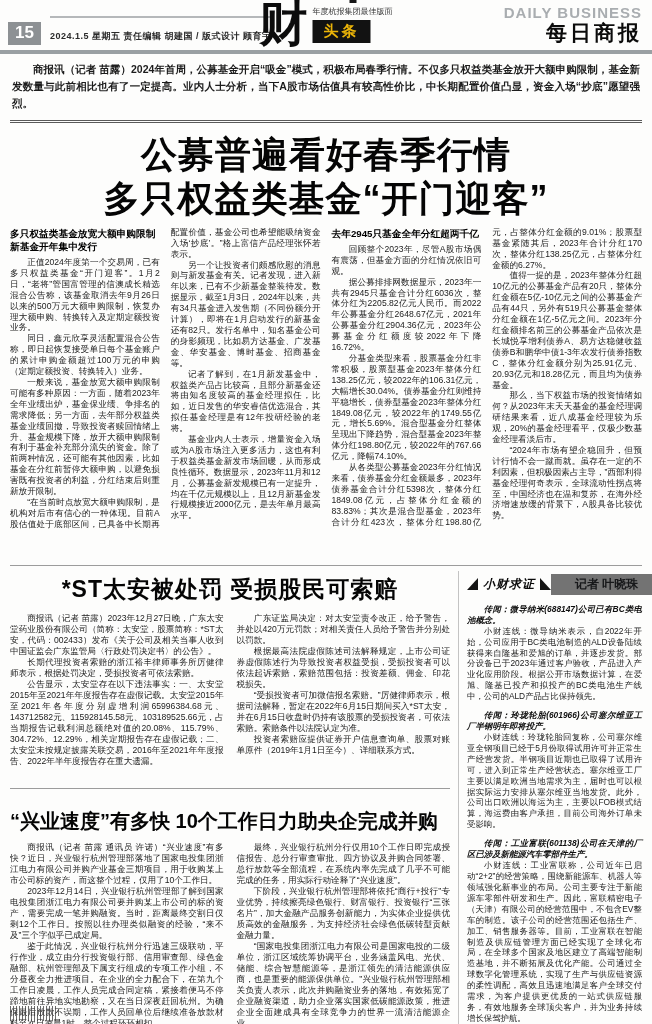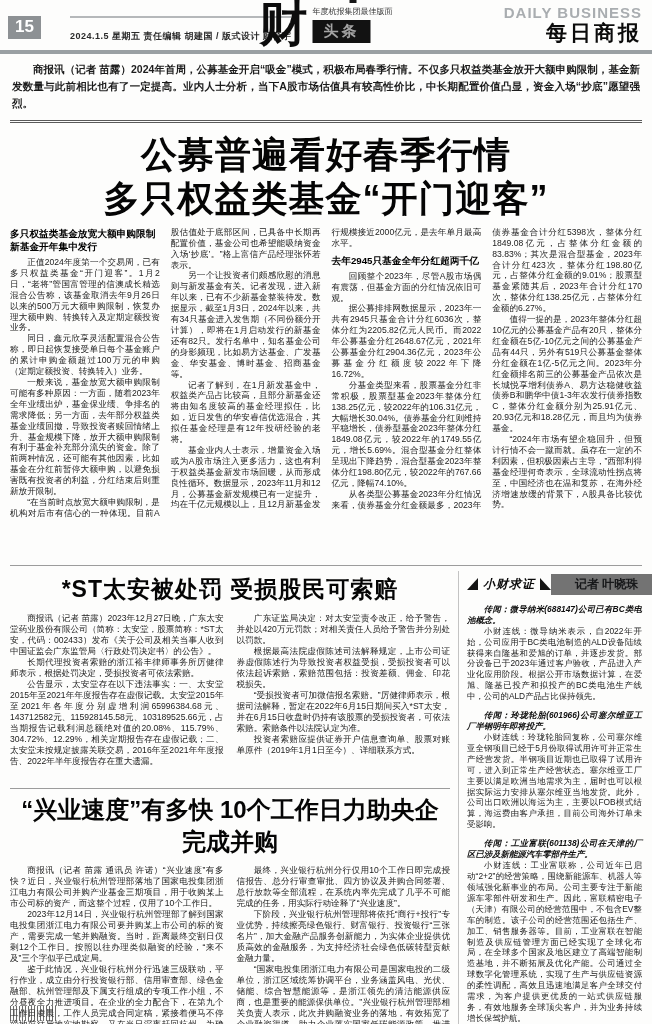--- a/index.html
+++ b/index.html
@@ -5,33 +5,33 @@
   * { box-sizing: border-box; }
   html,body { margin:0; padding:0; background:#d8d8d8; }
   .page {
     width:652px; height:1024px; margin:0 auto; background:#fdfdfc;
     position:relative; overflow:hidden; color:#161616;
     font-family:"Liberation Sans","DejaVu Sans",sans-serif;
   }
   
   .masthead { position:relative; height:54px; margin:0; padding:6px 10px 5px 8px;
     border-bottom:4px solid #9aa0a3; display:flex; align-items:flex-end; }
-  .mh-left { display:flex; align-items:flex-start;gap:20px; }
+  .mh-left { display:flex; align-items:flex-end; }
   .pagenum { background:#8d9194; color:#fff; font-size:17px; font-weight:bold;
     padding:2px 7px; margin-right:9px; line-height:1.1; }
   .dateline { font-size:9px; font-weight:bold; color:#2a2a2a; border-top:2px solid #b5b8ba;
     padding-top:12px; padding-bottom:2px; letter-spacing:0.5px; }
   .mh-center { position:absolute; left:50%; transform:translateX(-50%); bottom:5px;
     display:flex; align-items:flex-end; gap:5px; }
   .cai { font-size:48px; font-weight:900; line-height:0.85;
     font-family:"Liberation Serif","DejaVu Serif",serif; color:#0c0c0c; }
   .mh-center-col { display:flex; flex-direction:column; gap:3px; padding-bottom:2px; }
   .award { font-size:8px; color:#333; display:flex; align-items:center; gap:3px; white-space:nowrap;flex-direction:column; }
   .award-sq { width:7px; height:7px; background:#151515; flex:0 0 auto; }
-  .toutiao { background:#121212; color:#a3a3a3; font-size:15px; font-weight:bold;
+  .toutiao { background:#121212; color:#eab308; font-size:15px; font-weight:bold;
     padding:2px 11px; letter-spacing:3px; align-self:flex-start; }
   .mh-right { margin-left:auto; text-align:right; line-height:1.15; }
   .mh-en { color:#a9adb0; font-size:15px; font-weight:bold; letter-spacing:1px; }
   .mh-cn { font-size:21px; font-weight:900; letter-spacing:3px; color:#0b0b0b; }
   
   .lead { margin:0 10px; padding:7px 2px 8px; border-bottom:3px double #5a5a5a; }
   .lead p { margin:0; text-indent:2em; font-size:10.5px; line-height:1.62;
     text-align:justify; font-weight:600; color:#1c1c1c; }
   
   .headline { text-align:center; margin:10px 6px 4px; }
@@ -43,21 +43,21 @@
   .subhead { font-weight:bold; font-size:9.7px; text-indent:0 !important; line-height:1.35; color:#000; }
   .subhead.gap-top { margin-top:5px; }
   .subhead.gap-bot { margin-bottom:4px; }
   .hrule { border:none; border-top:1px solid #9c9c9c; margin:8px 10px 5px; }
   
   .bottom { display:flex; margin:0 10px; gap:8px; }
   .bot-left { width:440px; flex:0 0 auto; }
   .v-div { width:1px; background:#c3c3c3; flex:0 0 auto; }
   .sidebar { flex:1; min-width:0; }
   .art-head2 { text-align:center; font-size:23px; font-weight:900; margin:3px 0 8px; letter-spacing:1px; color:#050505; }
-  .art-head3 { text-align:center; font-size:24px; font-weight:900; margin:5px 0 7px; color:#050505; }
+  .art-head3 { text-align:left; font-size:20px; font-weight:900; margin:19px 0 7px; color:#050505; }
   .cols2 { column-count:2; column-gap:13px; font-size:8.6px; line-height:1.28;
     text-align:justify; overflow:hidden; color:#1b1b1b; }
   .cols2.a2 { height:168px; }
   .cols2.a3 { height:196px; }
   .bl-rule { border:none; border-top:1px solid #9c9c9c; margin:7px 0 4px; }
   
   .sb-head { display:flex; align-items:center; margin:3px 0 9px; }
   .tri-l { width:0; height:0; border-left:11px solid transparent; border-bottom:12px solid #141414; margin-right:5px; }
   .sb-title { font-weight:900; font-size:12px; font-style:italic; letter-spacing:1px; color:#0a0a0a; white-space:nowrap; }
   .tri-r { width:0; height:0; border-right:11px solid transparent; border-bottom:12px solid #141414; margin-left:5px; }
@@ -114,20 +114,21 @@
     <p>“在当前时点放宽大额申购限制，是机构对后市有信心的一种体现。目前A股估值处于底部区间，已具备中长期再配置价值，基金公司也希望能吸纳资金入场‘抄底’。”格上富信产品经理张怀若表示。</p>
     <p>另一个让投资者们颇感欣慰的消息则与新发基金有关。记者发现，进入新年以来，已有不少新基金整装待发。数据显示，截至1月3日，2024年以来，共有34只基金进入发售期（不同份额分开计算），即将在1月启动发行的新基金还有82只。发行名单中，知名基金公司的身影频现，比如易方达基金、广发基金、华安基金、博时基金、招商基金等。</p>
     <p>记者了解到，在1月新发基金中，权益类产品占比较高，且部分新基金还将由知名度较高的基金经理拟任，比如，近日发售的华安睿信优选混合，其拟任基金经理是有12年投研经验的老将。</p>
     <p>基金业内人士表示，增量资金入场或为A股市场注入更多活力，这也有利于权益类基金新发市场回暖，从而形成良性循环。数据显示，2023年11月和12月，公募基金新发规模已有一定提升，均在千亿元规模以上，且12月新基金发行规模接近2000亿元，是去年单月最高水平。</p>
     <p class="subhead gap-top gap-bot">去年2945只基金全年分红超两千亿</p>
     <p>回顾整个2023年，尽管A股市场偶有震荡，但基金方面的分红情况依旧可观。</p>
     <p>据公募排排网数据显示，2023年一共有2945只基金合计分红6036次，整体分红为2205.82亿元人民币。而2022年公募基金分红2648.67亿元，2021年公募基金分红2904.36亿元，2023年公募基金分红额度较2022年下降16.72%。</p>
     <p>分基金类型来看，股票基金分红非常积极，股票型基金2023年整体分红138.25亿元，较2022年的106.31亿元，大幅增长30.04%。债券基金分红则维持平稳增长，债券型基金2023年整体分红1849.08亿元，较2022年的1749.55亿元，增长5.69%。混合型基金分红整体呈现出下降趋势，混合型基金2023年整体分红198.80亿元，较2022年的767.66亿元，降幅74.10%。</p>
     <p>从各类型公募基金2023年分红情况来看，债券基金分红金额最多，2023年债券基金合计分红5398次，整体分红1849.08亿元，占整体分红金额的83.83%；其次是混合型基金，2023年合计分红423次，整体分红198.80亿元，占整体分红金额的9.01%；股票型基金紧随其后，2023年合计分红170次，整体分红138.25亿元，占整体分红金额的6.27%。</p>
     <p>值得一提的是，2023年整体分红超10亿元的公募基金产品有20只，整体分红金额在5亿-10亿元之间的公募基金产品有44只，另外有519只公募基金整体分红金额在1亿-5亿元之间。2023年分红金额排名前三的公募基金产品依次是长城悦享增利债券A、易方达稳健收益债券B和鹏华中债1-3年农发行债券指数C，整体分红金额分别为25.91亿元、20.93亿元和18.28亿元，而且均为债券基金。</p>
+    <p>那么，当下权益市场的投资情绪如何？从2023年末天天基金的基金经理调研结果来看，近八成基金经理较为乐观，20%的基金经理看平，仅极少数基金经理看淡后市。</p>
     <p>“2024年市场有望企稳回升，但预计行情不会一蹴而就。虽存在一定的不利因素，但积极因素占主导，”西部利得基金经理何奇表示，全球流动性拐点将至，中国经济也在温和复苏，在海外经济增速放缓的背景下，A股具备比较优势。</p>
   </div>
 
   <hr class="hrule">
 
   <div class="bottom">
     <div class="bot-left">
 
       <div class="art-head2">*ST太安被处罚 受损股民可索赔</div>
       <div class="cols2 a2">

